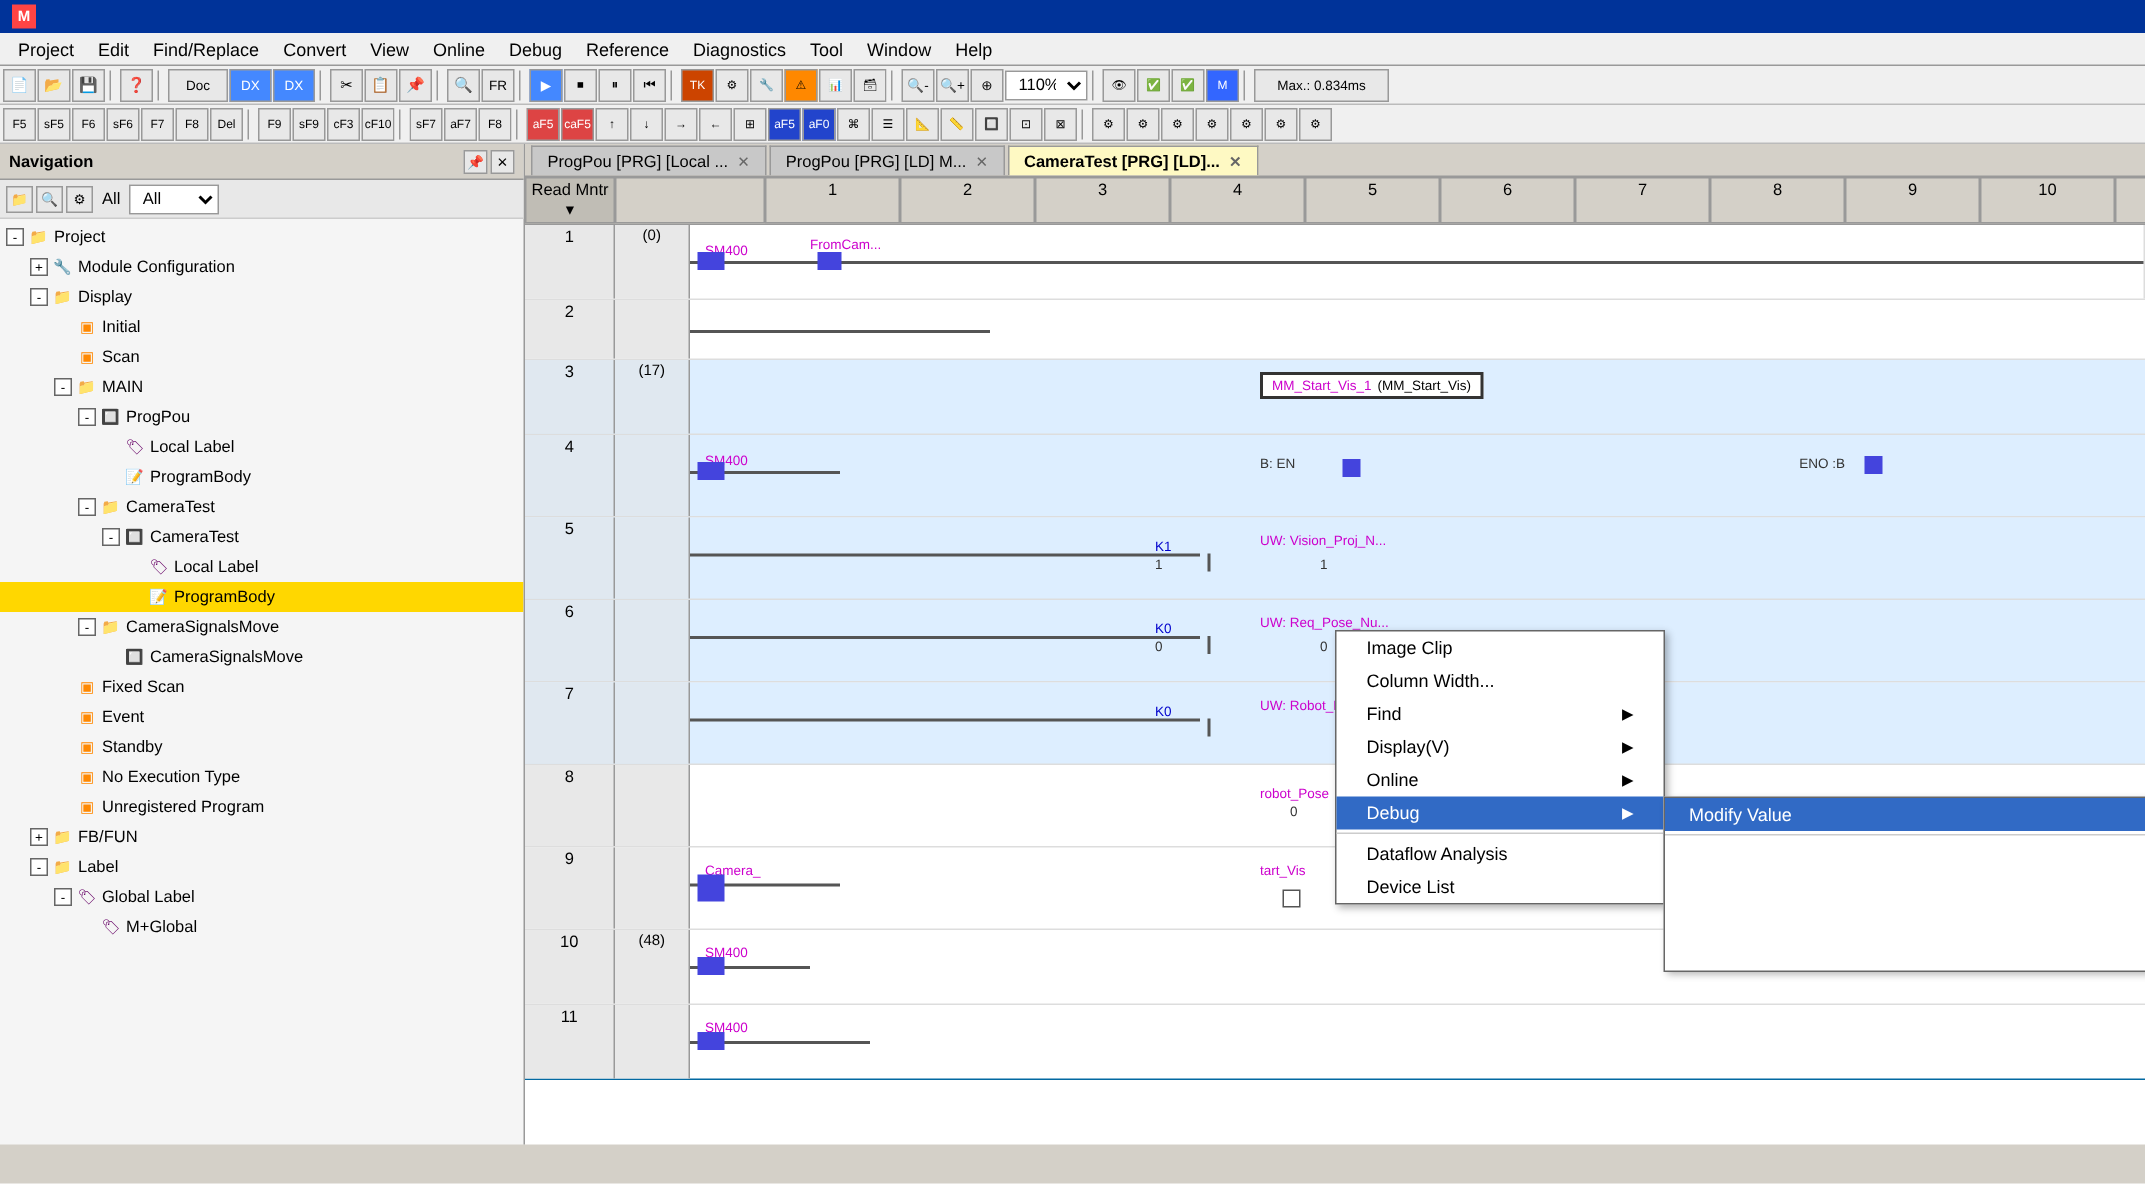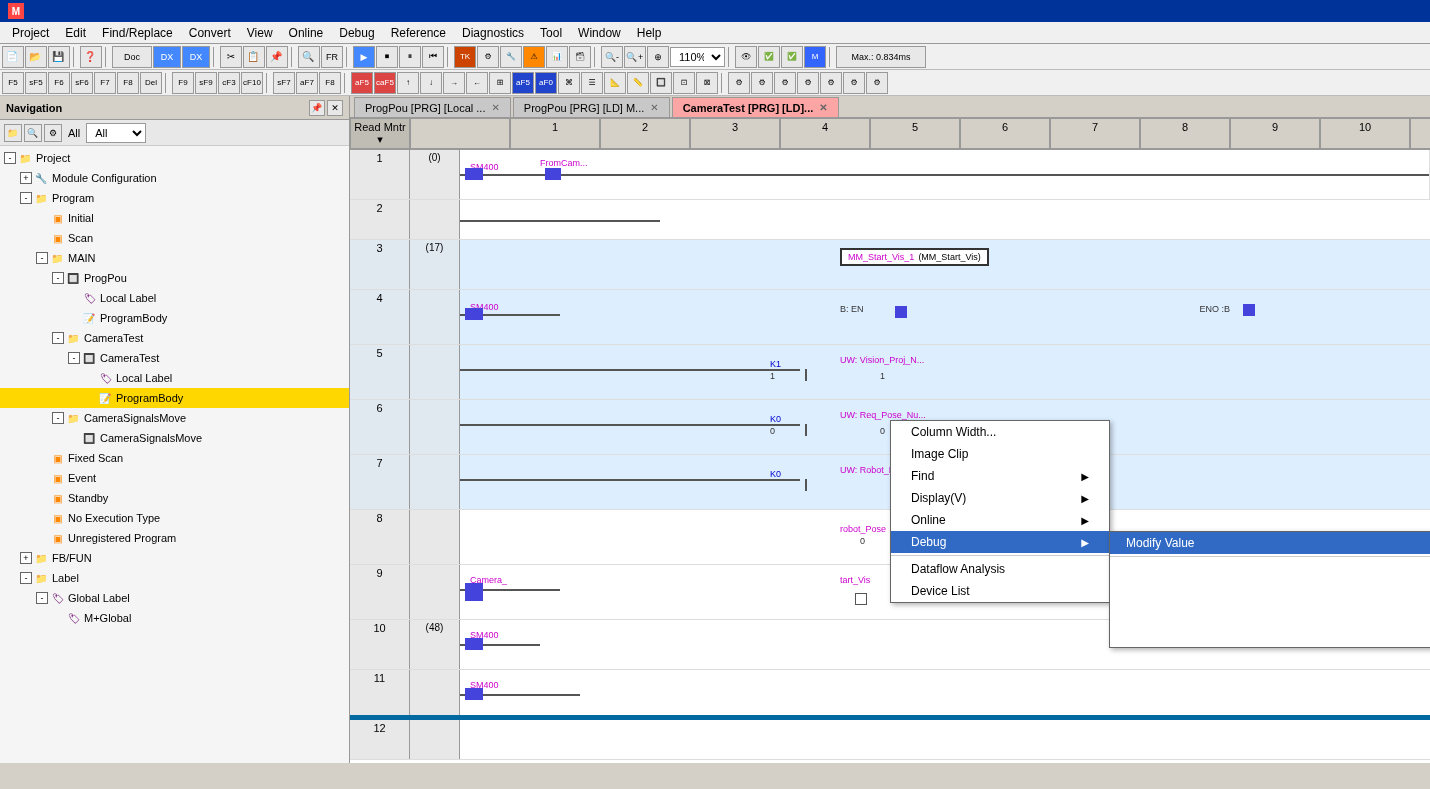--- a/index.html
+++ b/index.html
@@ -28,21 +28,21 @@
     .tree-item { display: flex; align-items: center; padding: 1px 4px; cursor: pointer; white-space: nowrap; height: 20px; }
     .tree-item.selected { background: #ffd700; }
     .tree-item.highlighted { background: #ffd700; }
     .tree-icon { width: 16px; height: 16px; display: inline-flex; align-items: center; justify-content: center; margin-right: 2px; flex-shrink: 0; font-size: 10px; }
     .expand-icon { width: 12px; height: 12px; border: 1px solid #666; background: white; display: inline-flex; align-items: center; justify-content: center; font-size: 9px; margin-right: 2px; flex-shrink: 0; cursor: pointer; }
     .tree-label { font-size: 11px; }
     
     
     .tab-bar { background: #d4d0c8; height: 22px; display: flex; align-items: flex-end; border-bottom: 1px solid #999; padding-left: 4px; overflow: hidden; }
     .tab { background: #c8c8c8; border: 1px solid #999; border-bottom: none; padding: 2px 10px; font-size: 11px; cursor: pointer; margin-right: 2px; height: 20px; display: flex; align-items: center; gap: 6px; }
-    .tab.active { background: #fca5a5; font-weight: bold; }
+    .tab.active { background: #fef9c3; font-weight: bold; }
     .tab-close { font-size: 10px; color: #666; }
     
     
     .editor-area { flex: 1; background: white; display: flex; flex-direction: column; overflow: hidden; position: relative; }
     
     
     .grid-container { flex: 1; overflow: auto; position: relative; }
     
     
     .context-menu { position: absolute; background: white; border: 1px solid #666; box-shadow: 2px 2px 5px rgba(0,0,0,0.3); z-index: 100; min-width: 220px; }
@@ -221,21 +221,21 @@
         <span class="tree-label">Project</span>
       </div>
       <div class="tree-item" style="padding-left: 20px;">
         <span class="expand-icon">+</span>
         <span class="tree-icon" style="color:#006688;">🔧</span>
         <span class="tree-label">Module Configuration</span>
       </div>
       <div class="tree-item" style="padding-left: 20px;">
         <span class="expand-icon">-</span>
         <span class="tree-icon icon-folder">📁</span>
-        <span class="tree-label">Program</span>
+        <span class="tree-label">Display</span>
       </div>
       <div class="tree-item" style="padding-left: 36px;">
         <span style="width:14px; display:inline-block;"></span>
         <span class="tree-icon" style="color:#ff8800;">▣</span>
         <span class="tree-label">Initial</span>
       </div>
       <div class="tree-item" style="padding-left: 36px;">
         <span style="width:14px; display:inline-block;"></span>
         <span class="tree-icon" style="color:#ff8800;">▣</span>
         <span class="tree-label">Scan</span>
@@ -493,42 +493,37 @@
       <div style="display:flex; border-bottom:1px solid #ddd; min-height:50px;">
         <div style="width:60px; background:#e8e8e8; border-right:1px solid #999; text-align:center; padding:2px; font-size:11px; flex-shrink:0;">10</div>
         <div style="width:50px; background:#e8e8e8; border-right:1px solid #999; text-align:center; padding:2px; font-size:10px; flex-shrink:0;">(48)</div>
         <div style="flex:1; position:relative;">
           <div style="position:absolute; top:24px; left:0; width:80px; height:2px; background:#555;"></div>
           <div style="position:absolute; top:10px; left:10px; font-size:9px; color:#cc00cc;">SM400</div>
           <div style="position:absolute; top:18px; left:5px; width:18px; height:12px; background:#4444dd;"></div>
         </div>
       </div>
 
-      <div style="display:flex; border-bottom:5px solid #0369a1; min-height:50px;">
+      <div style="display:flex; border-bottom:1px solid #0369a1; min-height:50px;">
         <div style="width:60px; background:#e8e8e8; border-right:1px solid #999; text-align:center; padding:2px; font-size:11px; flex-shrink:0;">11</div>
         <div style="width:50px; background:#e8e8e8; border-right:1px solid #999; flex-shrink:0;"></div>
         <div style="flex:1; position:relative;">
           <div style="position:absolute; top:24px; left:0; width:120px; height:2px; background:#555;"></div>
           <div style="position:absolute; top:10px; left:10px; font-size:9px; color:#cc00cc;">SM400</div>
           <div style="position:absolute; top:18px; left:5px; width:18px; height:12px; background:#4444dd;"></div>
         </div>
       </div>
 
-      <div style="display:flex; border-bottom:1px solid #ddd; min-height:40px;">
-        <div style="width:60px; background:#e8e8e8; border-right:1px solid #999; text-align:center; padding:2px; font-size:11px; flex-shrink:0;">12</div>
-        <div style="width:50px; background:#e8e8e8; border-right:1px solid #999; flex-shrink:0;"></div>
-        <div style="flex:1;"></div>
-      </div>
 
       <div class="context-menu" style="left: 540px; top: 270px;">
         <div class="context-menu-item">
+          <span>Image Clip</span>
+        </div>
+        <div class="context-menu-item">
           <span>Column Width...</span>
-        </div>
-        <div class="context-menu-item">
-          <span>Image Clip</span>
         </div>
         <div class="context-menu-item">
           <span>Find</span>
           <span class="context-menu-arrow">▶</span>
         </div>
         <div class="context-menu-item">
           <span>Display(V)</span>
           <span class="context-menu-arrow">▶</span>
         </div>
         <div class="context-menu-item">

